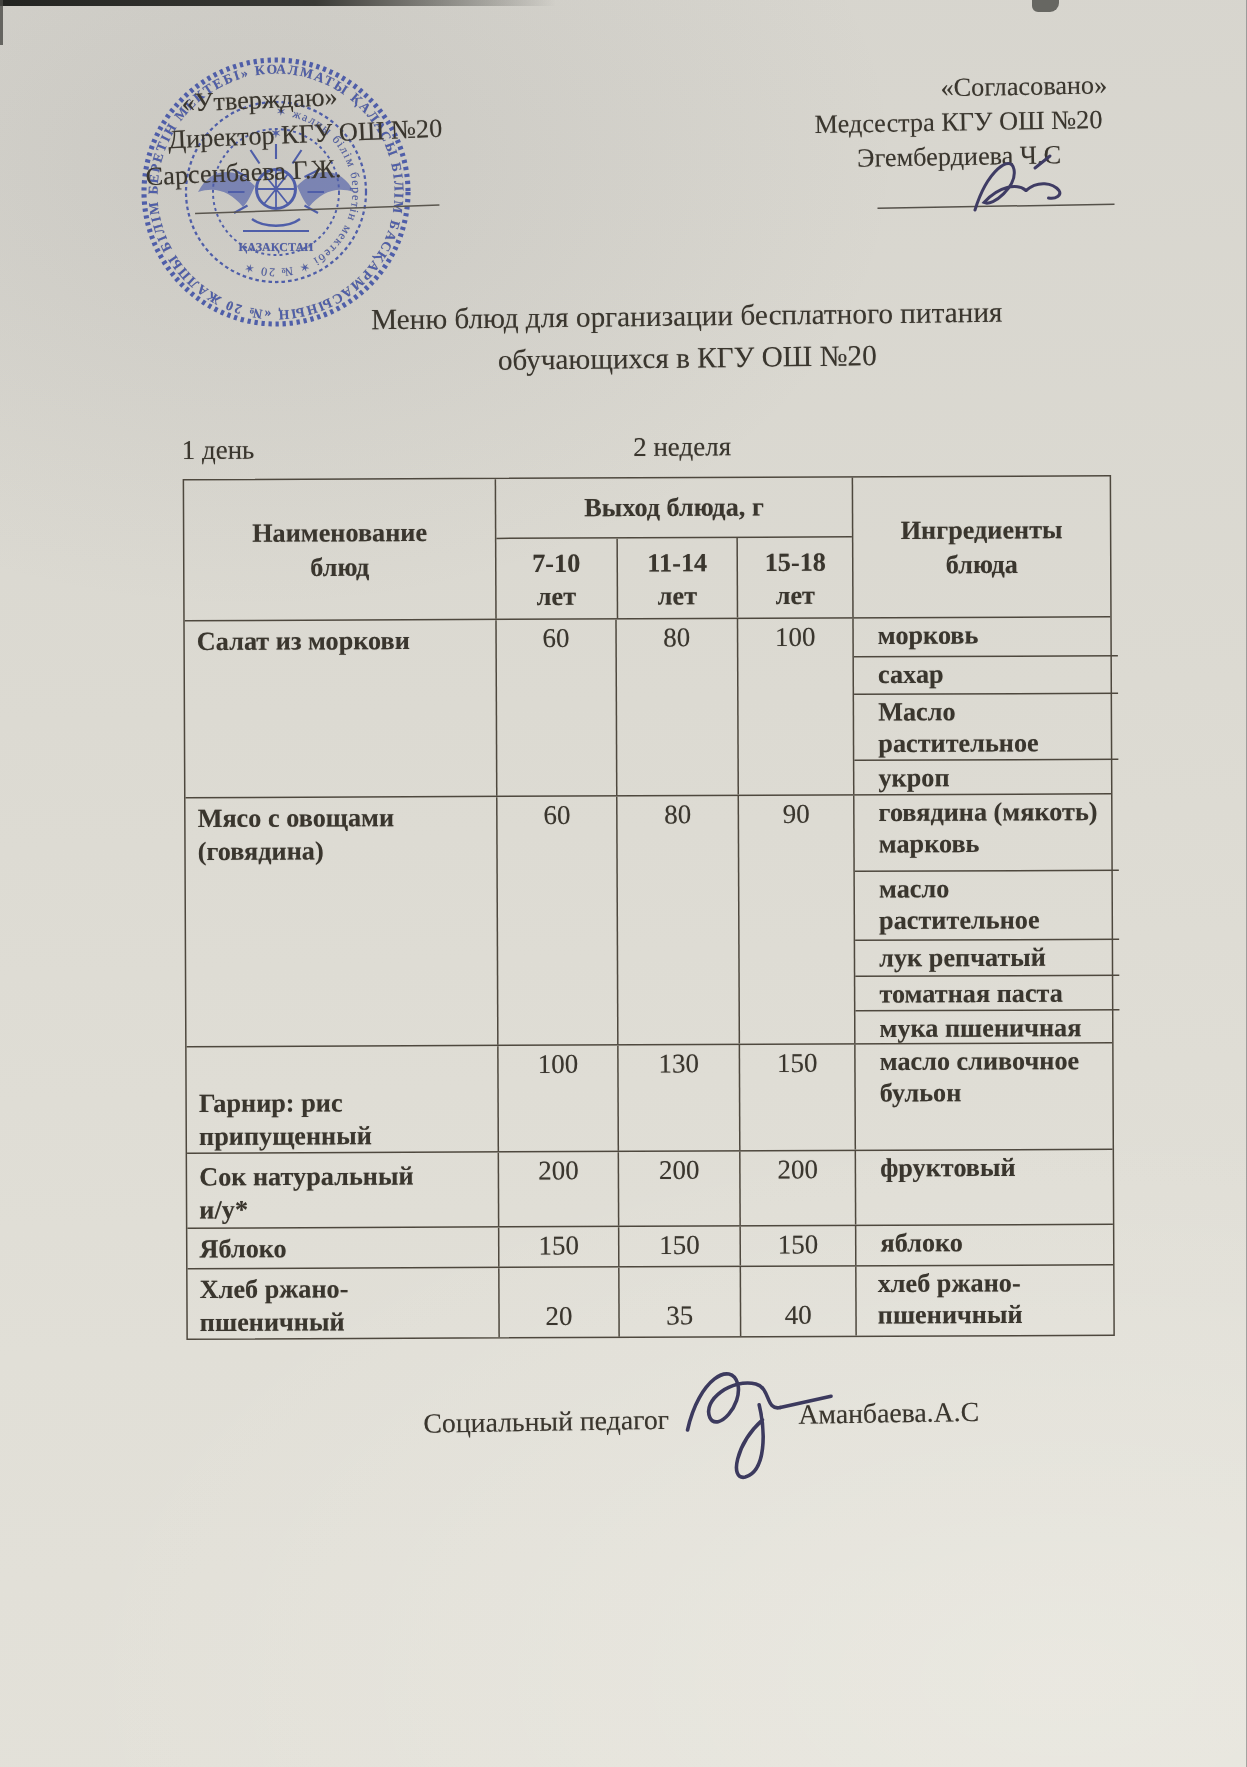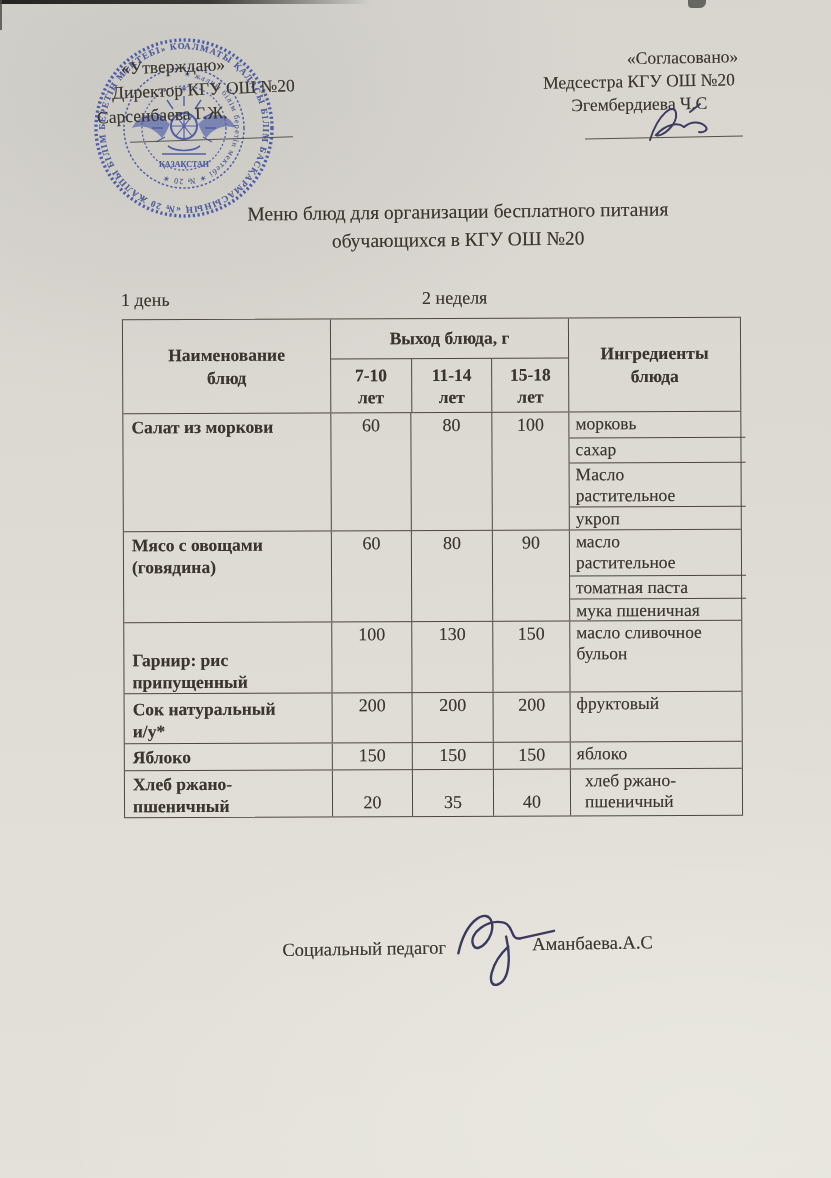--- a/index.html
+++ b/index.html
@@ -68,21 +68,21 @@
   .out-top{height:39px;border-bottom:1.6px solid #4e483e;display:flex;align-items:center;justify-content:center;font-weight:bold;}
   .out-sub{display:flex;height:53px;}
   .age{display:flex;align-items:center;justify-content:center;text-align:center;font-weight:bold;line-height:22px;box-sizing:border-box;}
   .age1{width:80px;}
   .age2{width:81px;border-left:1.6px solid #4e483e;}
   .age3{width:77px;border-left:1.6px solid #4e483e;}
   .h-ing{width:172px;border-left:1.6px solid #4e483e;}
 
   
   .ings{width:calc(100% + 5px);}
-  .ing{box-sizing:border-box;border-bottom:1.5px solid #4e483e;padding:1px 4px 0 6px;line-height:21px;overflow:visible;}
+  .ing{box-sizing:border-box;border-bottom:1.5px solid #4e483e;padding:1px 4px 0 16px;line-height:21px;overflow:visible;font-weight:bold;}
   .ing:last-child{border-bottom:none;}
   .ing-indent{padding-left:14px;}
 
   .vbot{display:flex;align-items:flex-end;justify-content:center;padding-bottom:3px;}
 
   
   .footer{position:absolute;left:0;top:930px;width:831px;font-size:18.5px;transform:rotate(-0.9deg);}
   .footer .role{position:absolute;left:282px;top:8px;}
   .footer .name{position:absolute;left:532px;top:6px;}
   .sig-bottom{position:absolute;left:448px;top:-32px;}
@@ -192,22 +192,25 @@
     </div>
 
     <div class="trow">
       <div class="cell c1 ml">Мясо с овощами
 (говядина)</div>
       <div class="cell cnum">60</div>
       <div class="cell cnum cnum3">80</div>
       <div class="cell cnum cnum4">90</div>
       <div class="cell c5">
         <div class="ings">
+          <div class="ing ml" style="height:51px">говядина (мякоть)
+марковь</div>
           <div class="ing ml" style="height:46px">масло
 растительное</div>
+          <div class="ing ml" style="height:24px">лук репчатый</div>
           <div class="ing ml" style="height:23px">томатная паста</div>
           <div class="ing ml" style="height:21px">мука пшеничная</div>
         </div>
       </div>
     </div>
 
     <div class="trow">
       <div class="cell c1 ml" style="padding-top:26px">Гарнир: рис
 припущенный</div>
       <div class="cell cnum">100</div>

